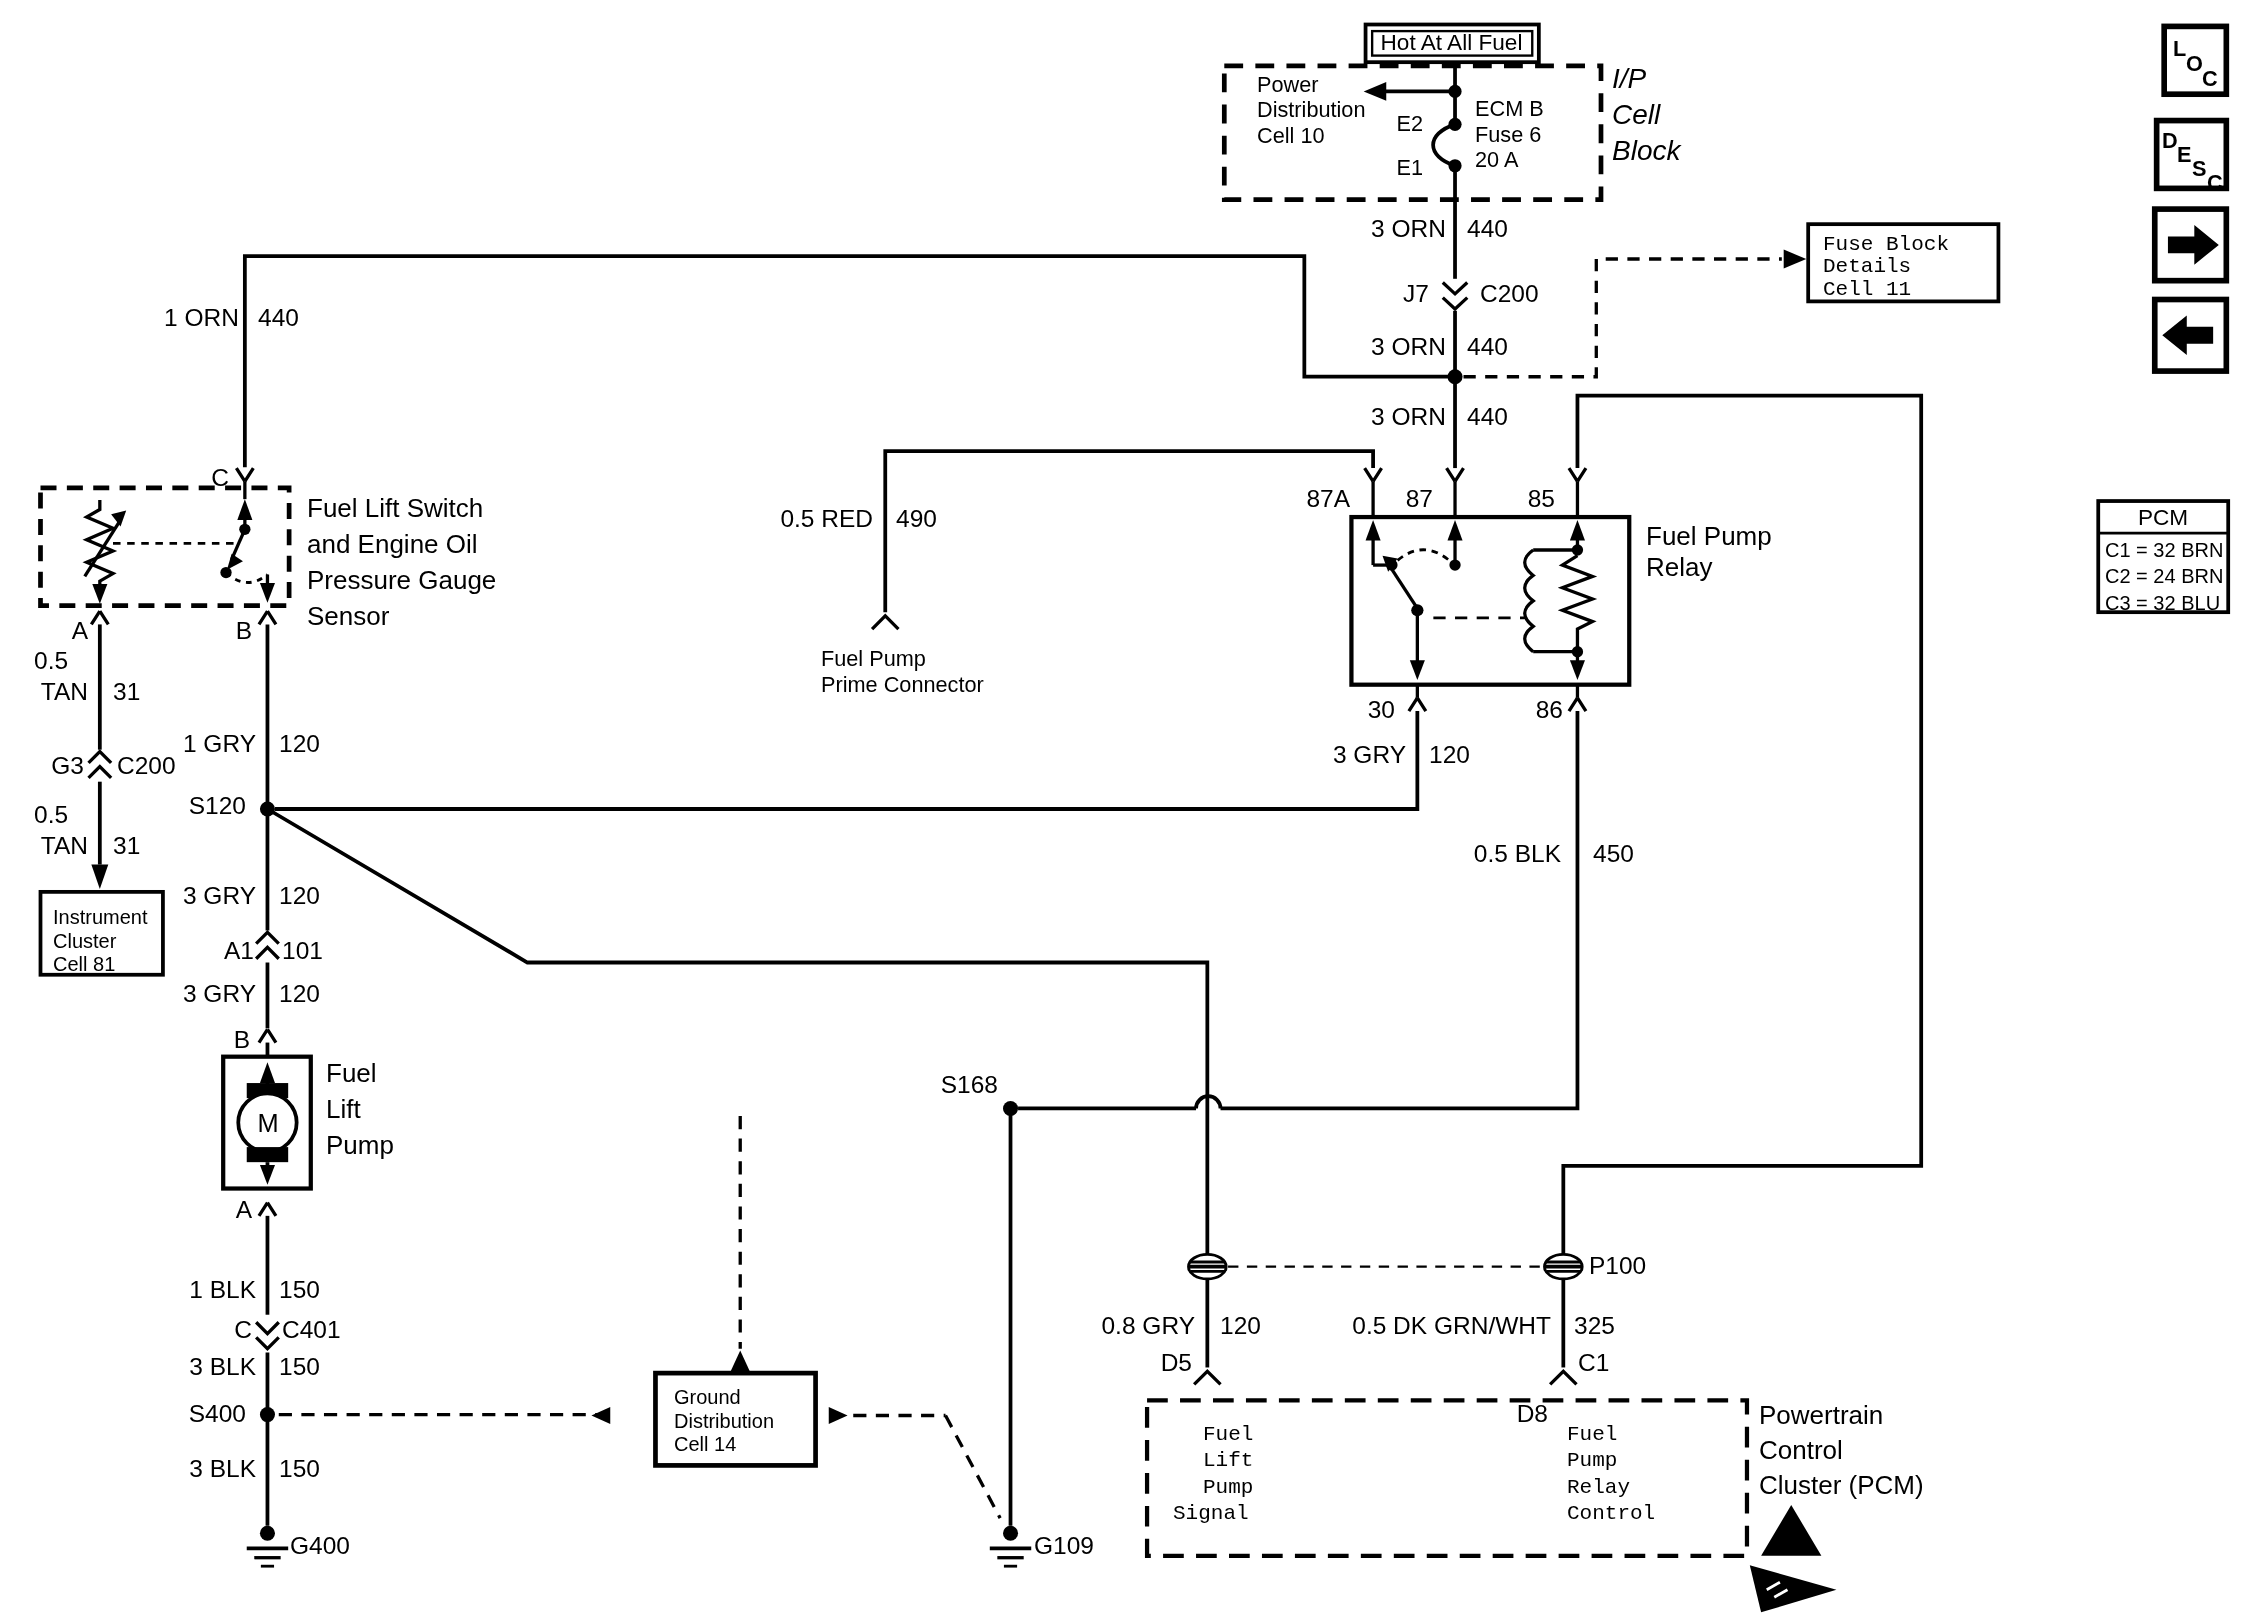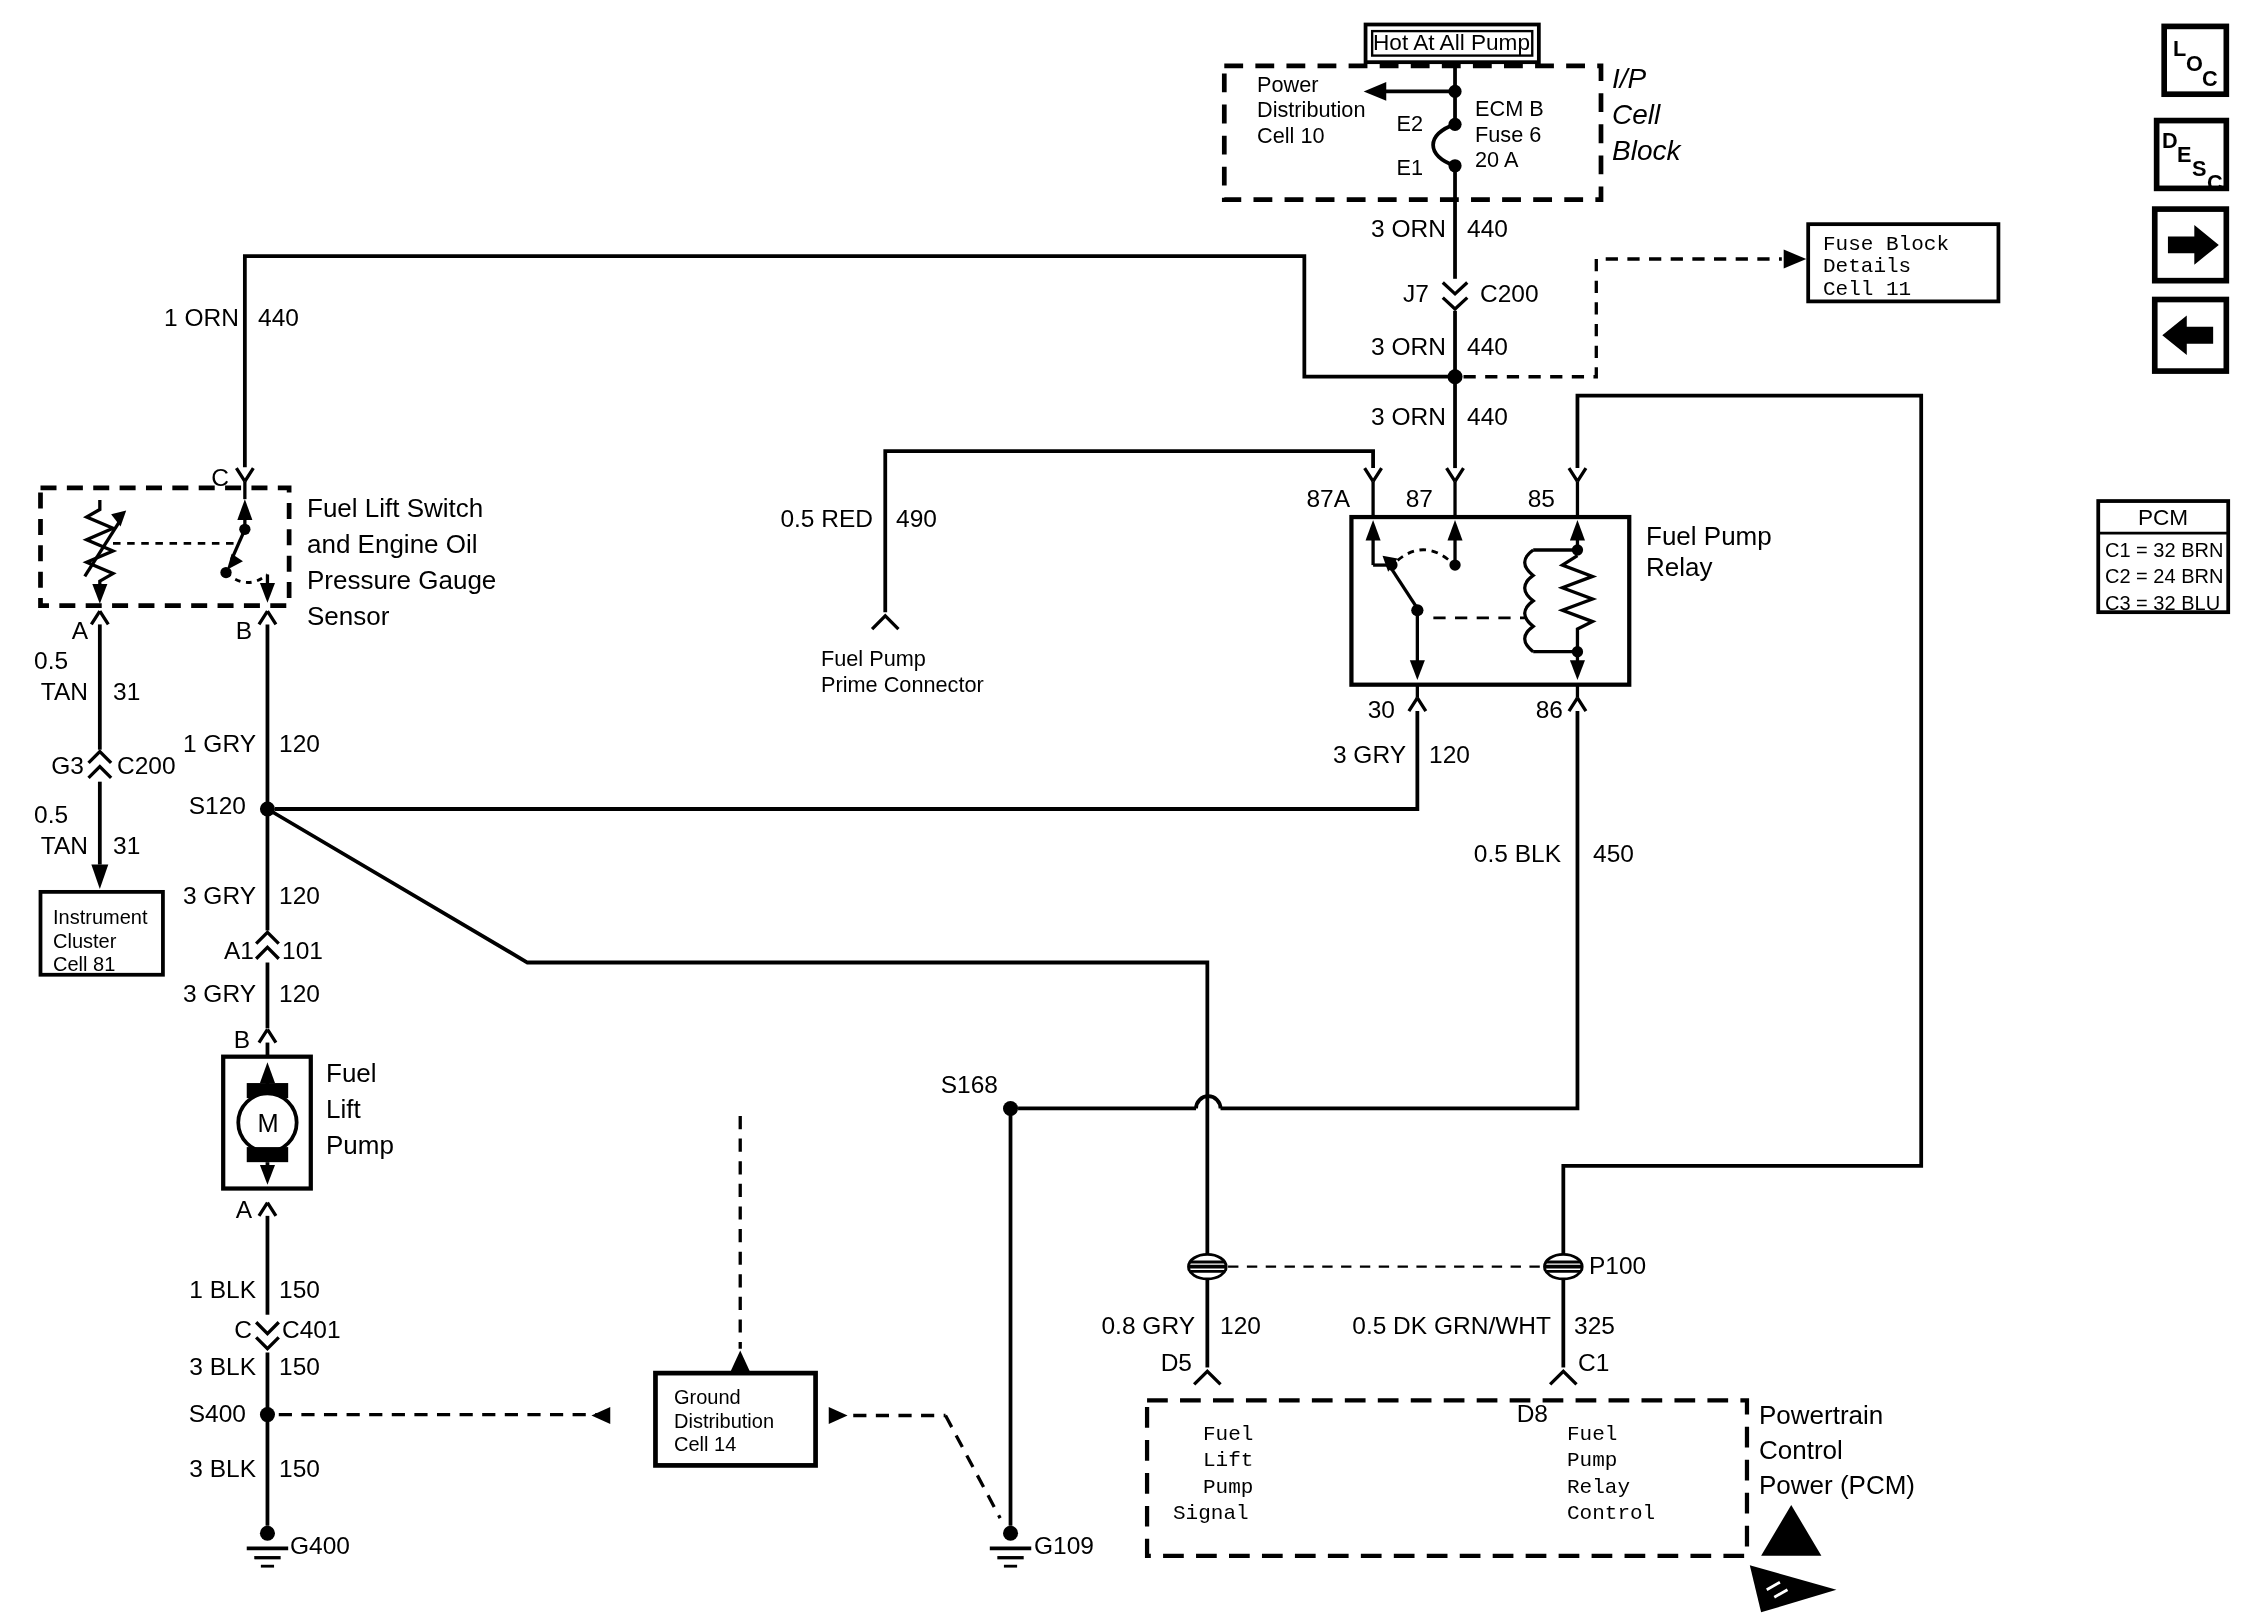--- a/index.html
+++ b/index.html
@@ -236,21 +236,21 @@
   <g>
     <rect x="2288" y="222" width="76" height="76" stroke-width="6"></rect>
     <polygon points="2302,251 2330,251 2330,239 2356,260 2330,281 2330,269 2302,269" fill="#000" stroke="none"></polygon>
   </g>
   <g>
     <rect x="2288" y="318" width="76" height="76" stroke-width="6"></rect>
     <polygon points="2350,347 2322,347 2322,335 2296,356 2322,377 2322,365 2350,365" fill="#000" stroke="none"></polygon>
   </g>
 </svg>
 
-<div class="lbl c" style="left:1367px;top:43px;width:169px;font-size:22.6px">Hot At All Pump</div>
+<div class="lbl c" style="left:1367px;top:43px;width:169px;font-size:22.6px">Hot At All Fuel</div>
 <div class="lbl md" style="left:1257px;top:85px">Power</div>
 <div class="lbl md" style="left:1257px;top:110px">Distribution</div>
 <div class="lbl md" style="left:1257px;top:136px">Cell 10</div>
 <div class="lbl r md" style="left:1141px;top:124px">E2</div>
 <div class="lbl r md" style="left:1141px;top:168px">E1</div>
 <div class="lbl md" style="left:1475px;top:109px">ECM B</div>
 <div class="lbl md" style="left:1475px;top:135px">Fuse 6</div>
 <div class="lbl md" style="left:1475px;top:160px">20 A</div>
 <div class="lbl xl" style="left:1612px;top:79px">I/P</div>
 <div class="lbl xl" style="left:1612px;top:115px">Cell</div>
@@ -356,21 +356,21 @@
 <div class="lbl xs" style="left:1203px;top:1435px">Fuel</div>
 <div class="lbl xs" style="left:1203px;top:1461px">Lift</div>
 <div class="lbl xs" style="left:1203px;top:1488px">Pump</div>
 <div class="lbl xs" style="left:1173px;top:1514px">Signal</div>
 <div class="lbl xs" style="left:1567px;top:1435px">Fuel</div>
 <div class="lbl xs" style="left:1567px;top:1461px">Pump</div>
 <div class="lbl xs" style="left:1567px;top:1488px">Relay</div>
 <div class="lbl xs" style="left:1567px;top:1514px">Control</div>
 <div class="lbl lg" style="left:1759px;top:1416px">Powertrain</div>
 <div class="lbl lg" style="left:1759px;top:1451px">Control</div>
-<div class="lbl lg" style="left:1759px;top:1486px">Power (PCM)</div>
+<div class="lbl lg" style="left:1759px;top:1486px">Cluster (PCM)</div>
 
 <div class="lbl c" style="left:2098px;top:518px;width:130px;font-size:22.6px">PCM</div>
 <div class="lbl sm" style="left:2105px;top:550px">C1 = 32 BRN</div>
 <div class="lbl sm" style="left:2105px;top:576px">C2 = 24 BRN</div>
 <div class="lbl sm" style="left:2105px;top:603px">C3 = 32 BLU</div>
 
 <span class="navletter" style="left:2173px;top:36px">L</span>
 <span class="navletter" style="left:2186px;top:51px">O</span>
 <span class="navletter" style="left:2202px;top:66px">C</span>
 <span class="navletter" style="left:2162px;top:128px">D</span>

